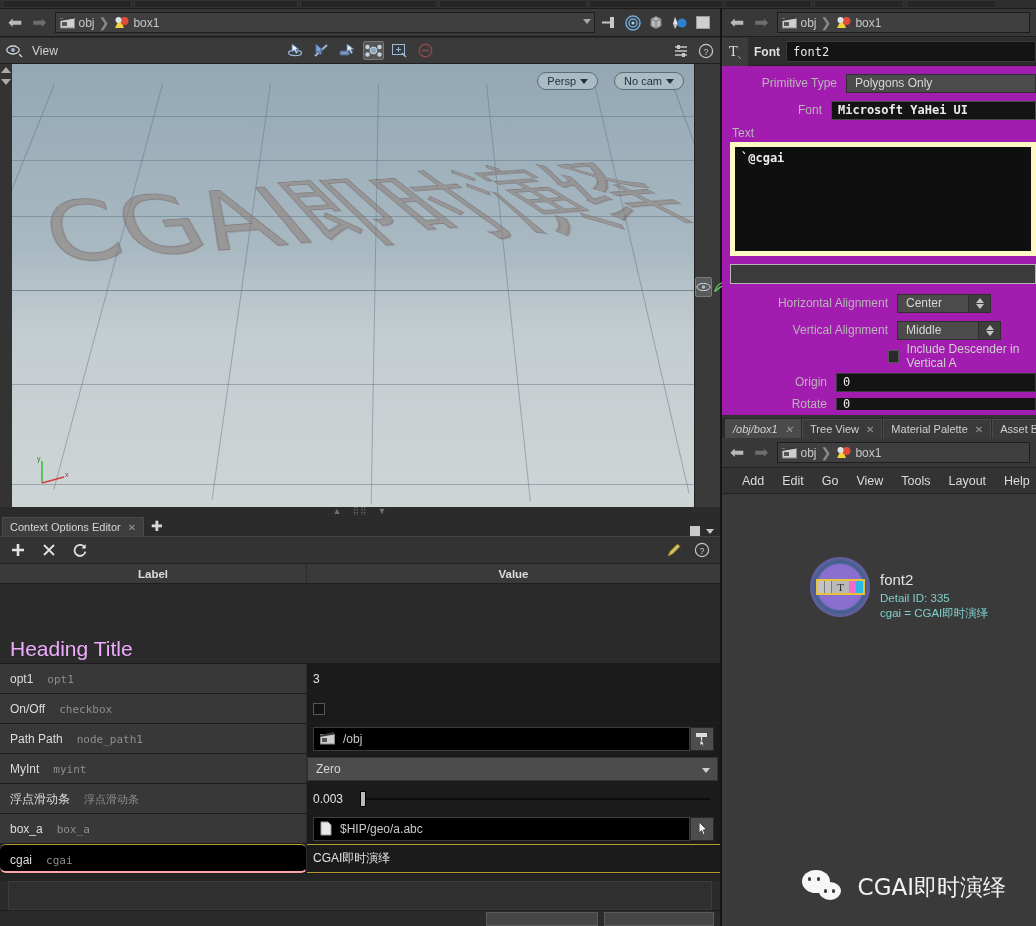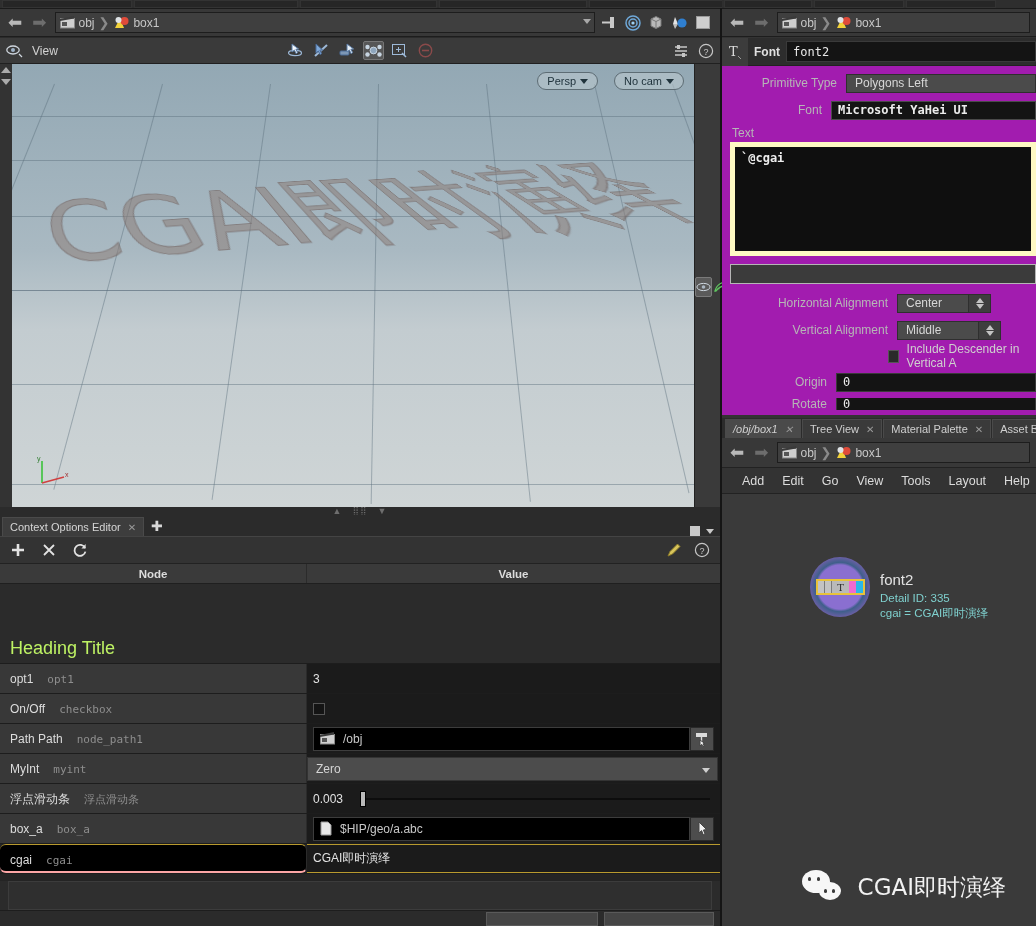--- a/index.html
+++ b/index.html
@@ -96,21 +96,21 @@
                display:flex; align-items:center; padding:0 10px; gap:16px;}
   .coetoolbar .right{ margin-left:auto; display:flex;align-items:center;gap:12px;}
 
   .tblhead{ display:flex; height:20px; background:#3a3a3a; border-bottom:1px solid #1f1f1f;}
   .thL{ width:307px; text-align:center; line-height:20px; font-weight:bold; font-size:11.5px; color:#dcdcdc;
         border-right:1px solid #2b2b2b;}
   .thV{ flex:1; text-align:center; line-height:20px; font-weight:bold; font-size:11.5px; color:#dcdcdc;}
 
   .rows{ position:absolute; left:0; right:0; top:119px; bottom:45px; background:#242424;}
   .heading{ height:30px; background:#2b2b2b; display:flex; align-items:center; padding:0 10px;
-            font-size:18px; color:#bef264; border-bottom:1px solid #1d1d1d;}
+            font-size:21px; color:#f0abfc; border-bottom:1px solid #1d1d1d;}
   .row{ display:flex; height:30px; border-bottom:1px solid #1d1d1d;}
   .cellL{ width:307px; background:#383838; display:flex; align-items:baseline; gap:14px;
           padding:0 10px; line-height:30px; border-right:1px solid #2b2b2b;}
   .cellL .lab{ color:#dcdcdc; font-size:12px;}
   .cellL .int{ color:#8e8e8e; font-size:11px; font-family:"DejaVu Sans Mono", monospace;}
   .cellV{ flex:1; background:#1b1b1b; display:flex; align-items:center; padding:0 6px; position:relative;}
   .row.sel .cellL{ background:#000000; border-top:1px solid #b89a2e; border-bottom:2px solid #fca5a5;border-radius:6px;}
   .row.sel .cellV{ border-top:1px solid #b89a2e; border-bottom:1px solid #b89a2e;}
   .cbox{ width:12px;height:12px;background:#141414;border:1px solid #555;}
   .pathin{ flex:1; height:24px; background:#000000; border:1px solid #3d3d3d; display:flex;
@@ -517,21 +517,21 @@
             <path d="M2 14 L4 9.5 L11.5 2 L14 4.5 L6.5 12 Z" fill="#d8c45a" stroke="#8a7a2a"></path>
             </svg>
           <svg width="16" height="16" viewBox="0 0 16 16">
             <circle cx="8" cy="8" r="6.6" fill="none" stroke="#c6c6c6" stroke-width="1.2"></circle>
             <text x="8" y="11.6" text-anchor="middle" font-size="9" fill="#c6c6c6" font-family="Liberation Sans">?</text>
             </svg>
         </div>
       </div>
 
       <div class="tblhead">
-        <div class="thL">Node</div>
+        <div class="thL">Label</div>
         <div class="thV">Value</div>
       </div>
 
       <div class="rows">
         <div class="heading">Heading Title</div>
 
         <div class="row">
           <div class="cellL">
             <span class="lab">opt1</span>
             <span class="int">opt1</span>
@@ -683,21 +683,21 @@
           </svg>
       </span>
       <span class="ptype">Font</span>
       <span class="pname">font2</span>
     </div>
 
     <div class="params">
       <div class="prow">
         <div class="plabel">Primitive Type</div>
         <div class="pctl">
-          <div class="pmenu wide">Polygons Left</div>
+          <div class="pmenu wide">Polygons Only</div>
         </div>
       </div>
 
       <div class="prow">
         <div class="plabel">Font</div>
         <div class="pctl">
           <div class="pfontfield">Microsoft YaHei UI</div>
         </div>
       </div>
 

